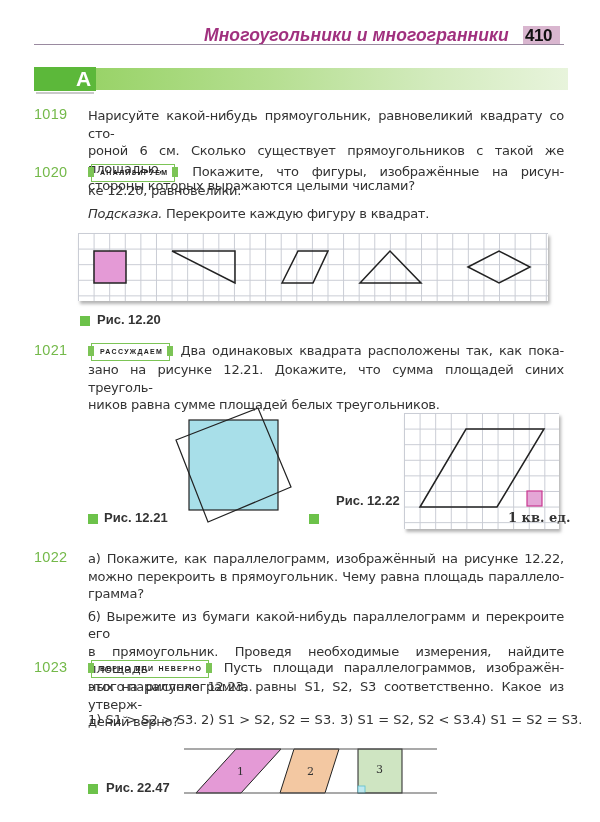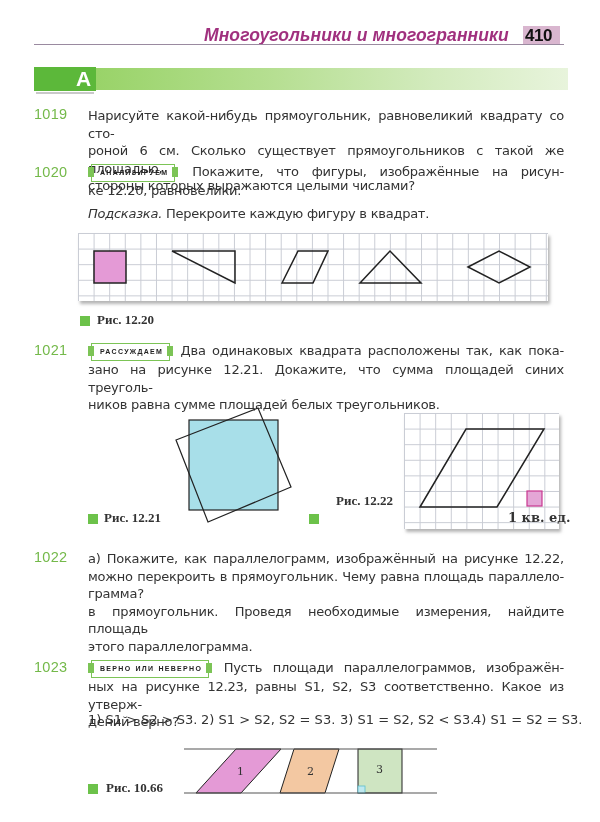--- a/index.html
+++ b/index.html
@@ -57,21 +57,21 @@
   .tag::after { right: -4px; }
 
   .grid {
     position: absolute; background-color: #fff;
     background-image:
       linear-gradient(to right, #c9ccd4 1px, transparent 1px),
       linear-gradient(to bottom, #c9ccd4 1px, transparent 1px);
     background-size: 15.6px 15.6px;
     box-shadow: 2px 3px 3px rgba(120,120,120,0.55);
   }
-  .fig-cap { position: absolute; font-family: Liberation Serif, serif; font-weight: bold; font-size: 13px; color: #333; }
+  .fig-cap { position: absolute; font-family: Liberation Sans, sans-serif; font-weight: bold; font-size: 13px; color: #333; }
   .fig-square { position: absolute; width: 10px; height: 10px; background: #6cc24a; }
 
   svg { position: absolute; overflow: visible; }
   .unit-label { position: absolute; font-family: "DejaVu Serif", serif; font-weight: bold; font-size: 13px; color: #333; }
   .options { position: absolute; top: 712px; left: 88px; font-size: 13px; color: #333; }
   .opt { position: absolute; white-space: nowrap; }
 </style>
 </head>
 <body>
 
@@ -130,20 +130,21 @@
 </svg>
 <div class="unit-label" style="left:508px; top:510px;">1 кв. ед.</div>
 <div class="fig-square" style="left:309px; top:514px;"></div>
 <div class="fig-cap" style="left:327px; top:493px;margin-left:9px;">Рис. 12.22</div>
 
 <div class="prob-num" style="left:34px; top:549px;">1022</div>
 <div class="txt" style="top:550px;">
   <span class="line j">а) Покажите, как параллелограмм, изображённый на рисунке 12.22,</span>
   <span class="line j">можно перекроить в прямоугольник. Чему равна площадь параллело-</span>
   <span class="line">грамма?</span>
+  <span class="line j" style="margin-top:5px;">б) Вырежите из бумаги какой-нибудь параллелограмм и перекроите его</span>
   <span class="line j">в прямоугольник. Проведя необходимые измерения, найдите площадь</span>
   <span class="line">этого параллелограмма.</span>
 </div>
 
 <div class="prob-num" style="left:34px; top:659px;">1023</div>
 <div class="txt" style="top:659px;">
   <span class="line j"><span class="tag">Верно или неверно</span> <span>Пусть площади параллелограммов, изображён-</span></span>
   <span class="line j">ных на рисунке 12.23, равны S1, S2, S3 соответственно. Какое из утверж-</span>
   <span class="line">дений верно?</span>
 </div>
@@ -160,13 +161,13 @@
   <polygon points="280,793 294,749 339,749 325,793" fill="#f3c8a2" stroke="#222" stroke-width="1"></polygon>
   <rect x="358" y="749" width="44" height="44" fill="#cfe5c2" stroke="#222" stroke-width="1"></rect>
   <rect x="358" y="786" width="7" height="7" fill="#bfe8ef" stroke="#5bbfcf" stroke-width="0.8"></rect>
   <line x1="184" y1="749" x2="437" y2="749" stroke="#555" stroke-width="1.2"></line>
   <line x1="184" y1="793" x2="437" y2="793" stroke="#555" stroke-width="1.2"></line>
   <text x="237" y="775" font-family="DejaVu Serif, serif" font-size="11" fill="#333">1</text>
   <text x="307" y="775" font-family="DejaVu Serif, serif" font-size="11" fill="#333">2</text>
   <text x="376" y="773" font-family="DejaVu Serif, serif" font-size="11" fill="#333">3</text>
 </svg>
 <div class="fig-square" style="left:88px; top:784px;"></div>
-<div class="fig-cap" style="left:106px; top:780px;">Рис. 10.66</div>
+<div class="fig-cap" style="left:106px; top:780px;">Рис. 22.47</div>
 
 </body></html>

